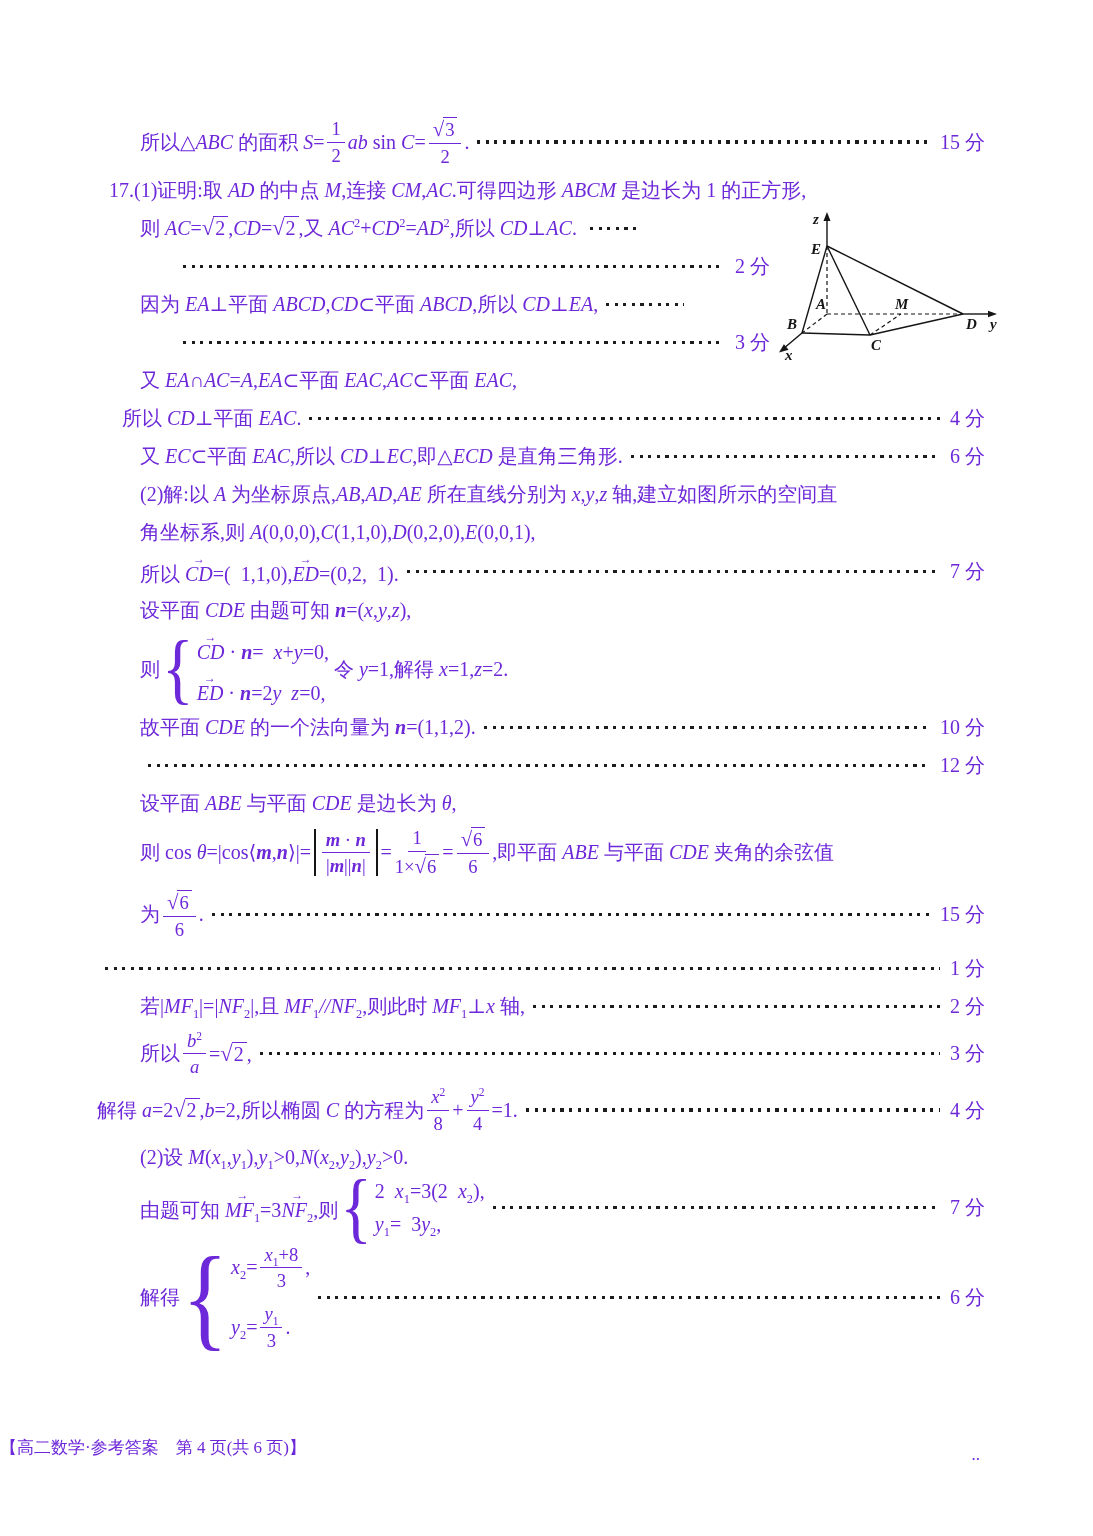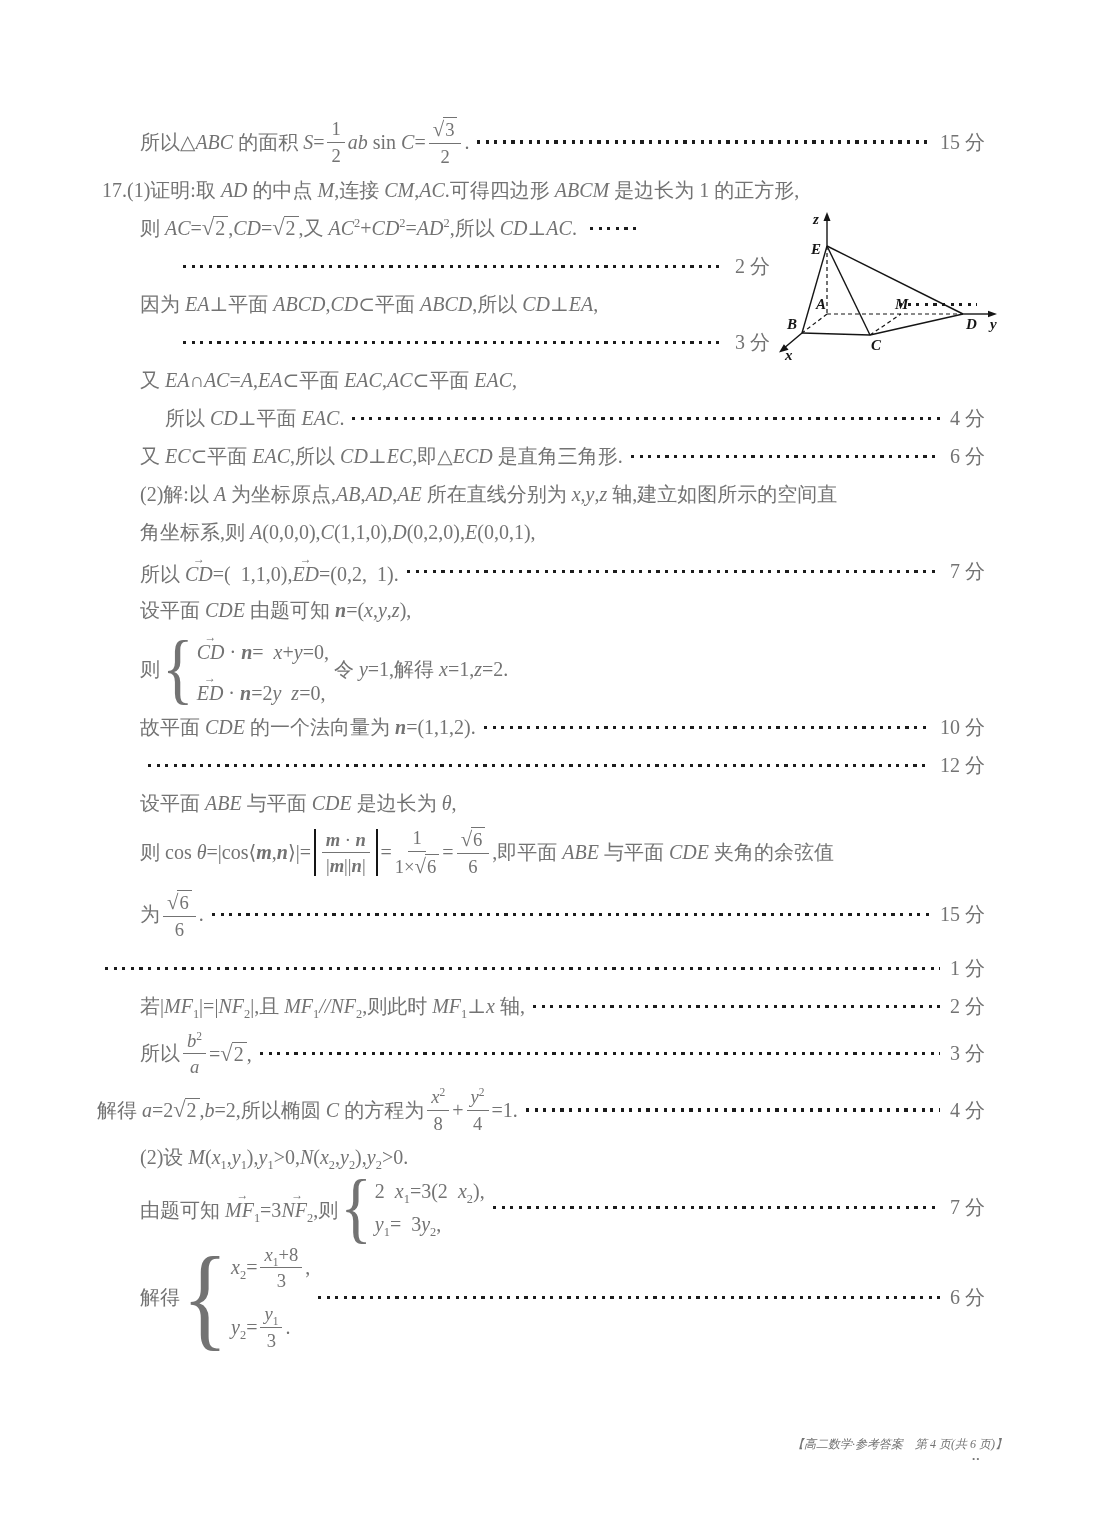--- a/index.html
+++ b/index.html
@@ -1,17 +1,17 @@
 <!DOCTYPE html>
 <html><head>
 <meta charset="utf-8">
 <title>Document</title>
 <style>
   html,body{margin:0;padding:0;background:#fff;}
-  .page{position:relative;width:1007px;height:1536px;background:#fff;color:#737373;
+  .page{position:relative;width:1007px;height:1536px;background:#fff;color:#6d28d9;
         font-family:"Liberation Serif","DejaVu Serif",serif;font-size:20px;overflow:hidden;}
   .content{position:absolute;left:97px;top:116px;width:888px;}
   .line{display:flex;align-items:center;min-height:31px;margin-bottom:7px;}
   .run{white-space:pre;}
   .it{font-style:italic;}
   .bi{font-style:italic;font-weight:bold;}
   sup,sub{font-size:0.62em;line-height:0;}
   .sqrt{display:inline-block;white-space:nowrap;}
   .rad{display:inline-block;font-size:1.12em;margin-right:-1px;}
   .arg{display:inline-block;border-top:1.6px solid currentColor;padding:0 3px 0 2px;}
@@ -25,21 +25,21 @@
   .dots{flex:1 1 40px;height:3.4px;margin:0 8px;align-self:center;
         background-image:repeating-linear-gradient(to right,#1c1c1c 0 3.2px,transparent 3.2px 8.6px);}
   .score{white-space:nowrap;margin-left:2px;}
   .vbar{width:1.6px;align-self:stretch;background:#151515;margin:3px 3px;}
   .sys{display:inline-flex;align-items:center;margin-left:2px;}
   .sys-brace{display:inline-block;line-height:0.85;font-weight:400;transform:scaleY(1.2);}
   .sys-rows{display:inline-flex;flex-direction:column;align-items:flex-start;row-gap:10px;margin-left:3px;}
   .sys-row{display:flex;align-items:center;}
   .figure{position:absolute;left:775px;top:208px;}
   .fl{font-family:"Liberation Serif","DejaVu Serif",serif;font-style:italic;font-weight:bold;font-size:15px;fill:#151515;}
-  .footer{position:absolute;left:0;right:0;top:1436px;text-align:right;font-size:12px;font-style:italic;}
+  .footer{position:absolute;left:0;right:0;top:1436px;text-align:left;font-size:17px;}
   .corner-mark{position:absolute;left:972px;top:1448px;font-size:13px;font-weight:bold;letter-spacing:1px;}
 </style>
 </head>
 <body>
 
 <div class="page">
   <div id="content" class="content">
       <div class="line" style="margin-left: 43px;">
         <span class="run"><span class="rm">所以△</span><span class="it">ABC</span><span class="rm"> 的面积 </span><span class="it">S</span><span class="rm">=</span></span>
         <span class="frac">
@@ -48,43 +48,43 @@
         </span>
         <span class="run"><span class="it">ab</span><span class="rm"> sin </span><span class="it">C</span><span class="rm">=</span></span>
         <span class="frac">
           <span class="num"><span class="run"><span class="sqrt"><span class="rad">√</span><span class="arg"><span class="rm">3</span></span></span></span></span>
           <span class="den"><span class="run"><span class="rm">2</span></span></span>
         </span>
         <span class="run"><span class="rm">.</span></span>
         <span class="dots"></span>
         <span class="score">15 分</span>
       </div>
-      <div class="line" style="margin-left: 5px; text-align: center;">
+      <div class="line" style="margin-left: 12px; text-align: center;">
         <span class="run"><span class="rm">17.(1)证明:取 </span><span class="it">AD</span><span class="rm"> 的中点 </span><span class="it">M</span><span class="rm">,连接 </span><span class="it">CM</span><span class="rm">,</span><span class="it">AC</span><span class="rm">.可得四边形 </span><span class="it">ABCM</span><span class="rm"> 是边长为 1 的正方形,</span></span>
       </div>
       <div class="line" style="margin-left: 43px;">
         <span class="run"><span class="rm">则 </span><span class="it">AC</span><span class="rm">=</span><span class="sqrt"><span class="rad">√</span><span class="arg"><span class="rm">2</span></span></span><span class="rm">,</span><span class="it">CD</span><span class="rm">=</span><span class="sqrt"><span class="rad">√</span><span class="arg"><span class="rm">2</span></span></span><span class="rm">,又 </span><span class="it">AC</span><sup class="sp">2</sup><span class="rm">+</span><span class="it">CD</span><sup class="sp">2</sup><span class="rm">=</span><span class="it">AD</span><sup class="sp">2</sup><span class="rm">,所以 </span><span class="it">CD</span><span class="rm">⊥</span><span class="it">AC</span><span class="rm">. </span></span>
         <span class="dots" style="flex: 0 0 52px;"></span>
       </div>
       <div class="line" style="margin-left: 78px; margin-right: 215px;">
         <span class="dots"></span>
         <span class="score">2 分</span>
       </div>
-      <div class="line" style="margin-left: 43px; justify-content: space-between;">
+      <div class="line" style="margin-left: 43px;">
         <span class="run"><span class="rm">因为 </span><span class="it">EA</span><span class="rm">⊥平面 </span><span class="it">ABCD</span><span class="rm">,</span><span class="it">CD</span><span class="rm">⊂平面 </span><span class="it">ABCD</span><span class="rm">,所以 </span><span class="it">CD</span><span class="rm">⊥</span><span class="it">EA</span><span class="rm">,</span></span>
         <span class="dots" style="flex: 0 0 78px;"></span>
       </div>
       <div class="line" style="margin-left: 78px; margin-right: 215px;">
         <span class="dots"></span>
         <span class="score">3 分</span>
       </div>
       <div class="line" style="margin-left: 43px;">
         <span class="run"><span class="rm">又 </span><span class="it">EA</span><span class="rm">∩</span><span class="it">AC</span><span class="rm">=</span><span class="it">A</span><span class="rm">,</span><span class="it">EA</span><span class="rm">⊂平面 </span><span class="it">EAC</span><span class="rm">,</span><span class="it">AC</span><span class="rm">⊂平面 </span><span class="it">EAC</span><span class="rm">,</span></span>
       </div>
-      <div class="line" style="margin-left: 68px; justify-content: space-between;">
+      <div class="line" style="margin-left: 25px; justify-content: space-between;">
         <span class="run"><span class="rm">所以 </span><span class="it">CD</span><span class="rm">⊥平面 </span><span class="it">EAC</span><span class="rm">.</span></span>
         <span class="dots"></span>
         <span class="score">4 分</span>
       </div>
       <div class="line" style="margin-left: 43px; text-align: center;">
         <span class="run"><span class="rm">又 </span><span class="it">EC</span><span class="rm">⊂平面 </span><span class="it">EAC</span><span class="rm">,所以 </span><span class="it">CD</span><span class="rm">⊥</span><span class="it">EC</span><span class="rm">,即△</span><span class="it">ECD</span><span class="rm"> 是直角三角形.</span></span>
         <span class="dots"></span>
         <span class="score">6 分</span>
       </div>
       <div class="line" style="margin-left: 43px;">

